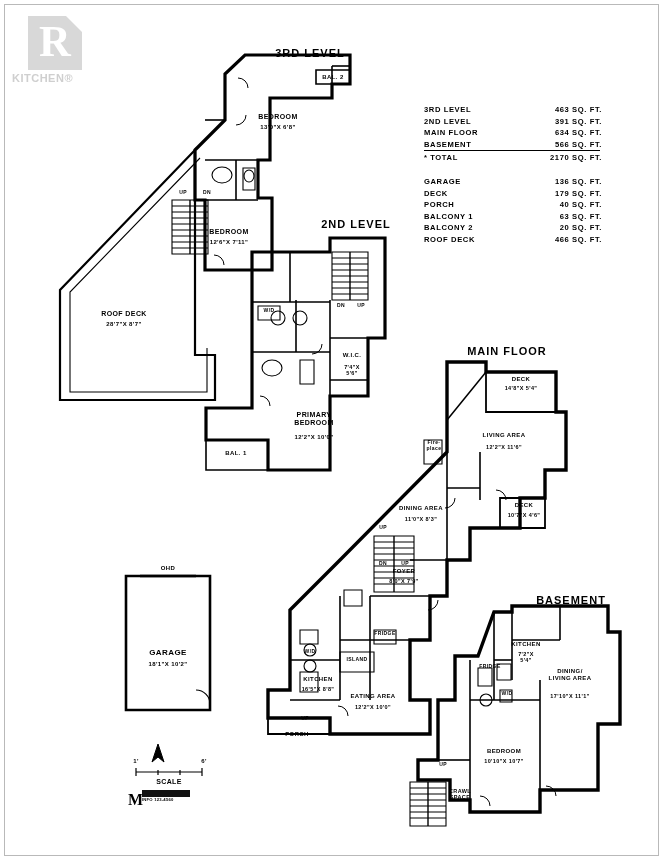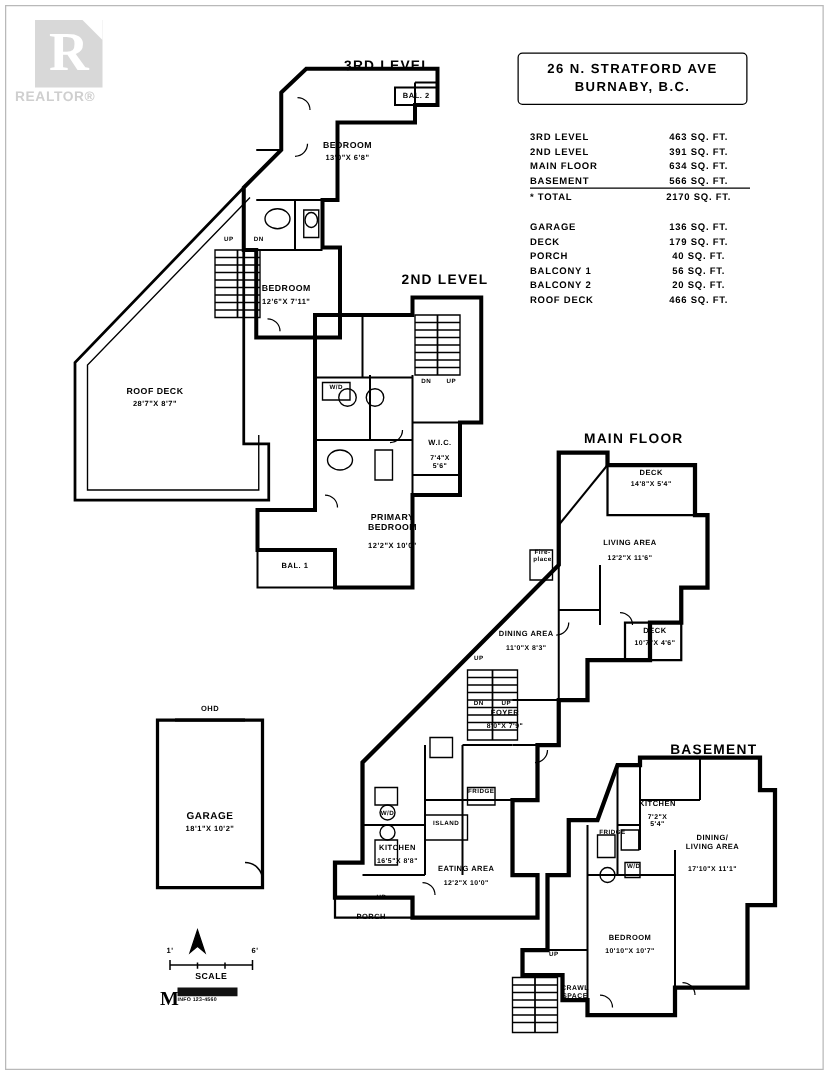--- a/index.html
+++ b/index.html
@@ -108,21 +108,21 @@
     font-weight: bold;
     letter-spacing: 0.6px;
     font-family: "Liberation Sans", sans-serif;
   }
   .area-row {
     display: flex;
     line-height: 11.5px;
     white-space: pre;
   }
   .area-row .nm { width: 92px; }
-  .area-row .vl { width: 86px; text-align: center; }
+  .area-row .vl { width: 86px; text-align: right; }
   .rule {
     position: absolute;
     background: #000;
     height: 1px;
   }
 
   
   svg.draw {
     position: absolute;
     left: 0; top: 0;
@@ -142,42 +142,38 @@
 </style>
 </head>
 <body>
 
 <div id="sheet">
 
   <div class="border-frame"></div>
 
   <div class="logo-box">
     <div class="logo-r">R</div>
-    <div class="logo-txt">REALTOR®</div>
+    <div class="logo-txt">KITCHEN®</div>
   </div>
 
-  <div class="title-box">
-    <div class="title-line">26 N. STRATFORD AVE</div>
-    <div class="title-line">BURNABY, B.C.</div>
-  </div>
 
   <div class="area-table" style="left:424px; top:104px;">
     <div class="area-row"><span class="nm">3RD LEVEL</span><span class="vl">463 SQ. FT.</span></div>
     <div class="area-row"><span class="nm">2ND LEVEL</span><span class="vl">391 SQ. FT.</span></div>
     <div class="area-row"><span class="nm">MAIN FLOOR</span><span class="vl">634 SQ. FT.</span></div>
     <div class="area-row"><span class="nm">BASEMENT</span><span class="vl">566 SQ. FT.</span></div>
     <div class="rule" style="left:0px; top:46px; width:176px;"></div>
     <div class="area-row" style="margin-top:2px;"><span class="nm">* TOTAL</span><span class="vl">2170 SQ. FT.</span></div>
   </div>
 
   <div class="area-table" style="left:424px; top:176px;">
     <div class="area-row"><span class="nm">GARAGE</span><span class="vl">136 SQ. FT.</span></div>
     <div class="area-row"><span class="nm">DECK</span><span class="vl">179 SQ. FT.</span></div>
     <div class="area-row"><span class="nm">PORCH</span><span class="vl">40 SQ. FT.</span></div>
-    <div class="area-row"><span class="nm">BALCONY 1</span><span class="vl">56 SQ. FT.</span></div>
+    <div class="area-row"><span class="nm">BALCONY 1</span><span class="vl">63 SQ. FT.</span></div>
     <div class="area-row"><span class="nm">BALCONY 2</span><span class="vl">20 SQ. FT.</span></div>
     <div class="area-row"><span class="nm">ROOF DECK</span><span class="vl">466 SQ. FT.</span></div>
   </div>
 
   <svg class="draw" viewBox="0 0 667 864">
     <g fill="none" stroke="#000" stroke-linejoin="miter" stroke-linecap="butt">
 
       <g stroke-width="3.2">
         <path d="M225,74 L245,55 L350,55 L350,84 L332,84 L332,98 L270,98 L270,160 L258,160
                  L258,198 L272,198 L272,270 L205,270 L205,200 L195,200 L195,150

